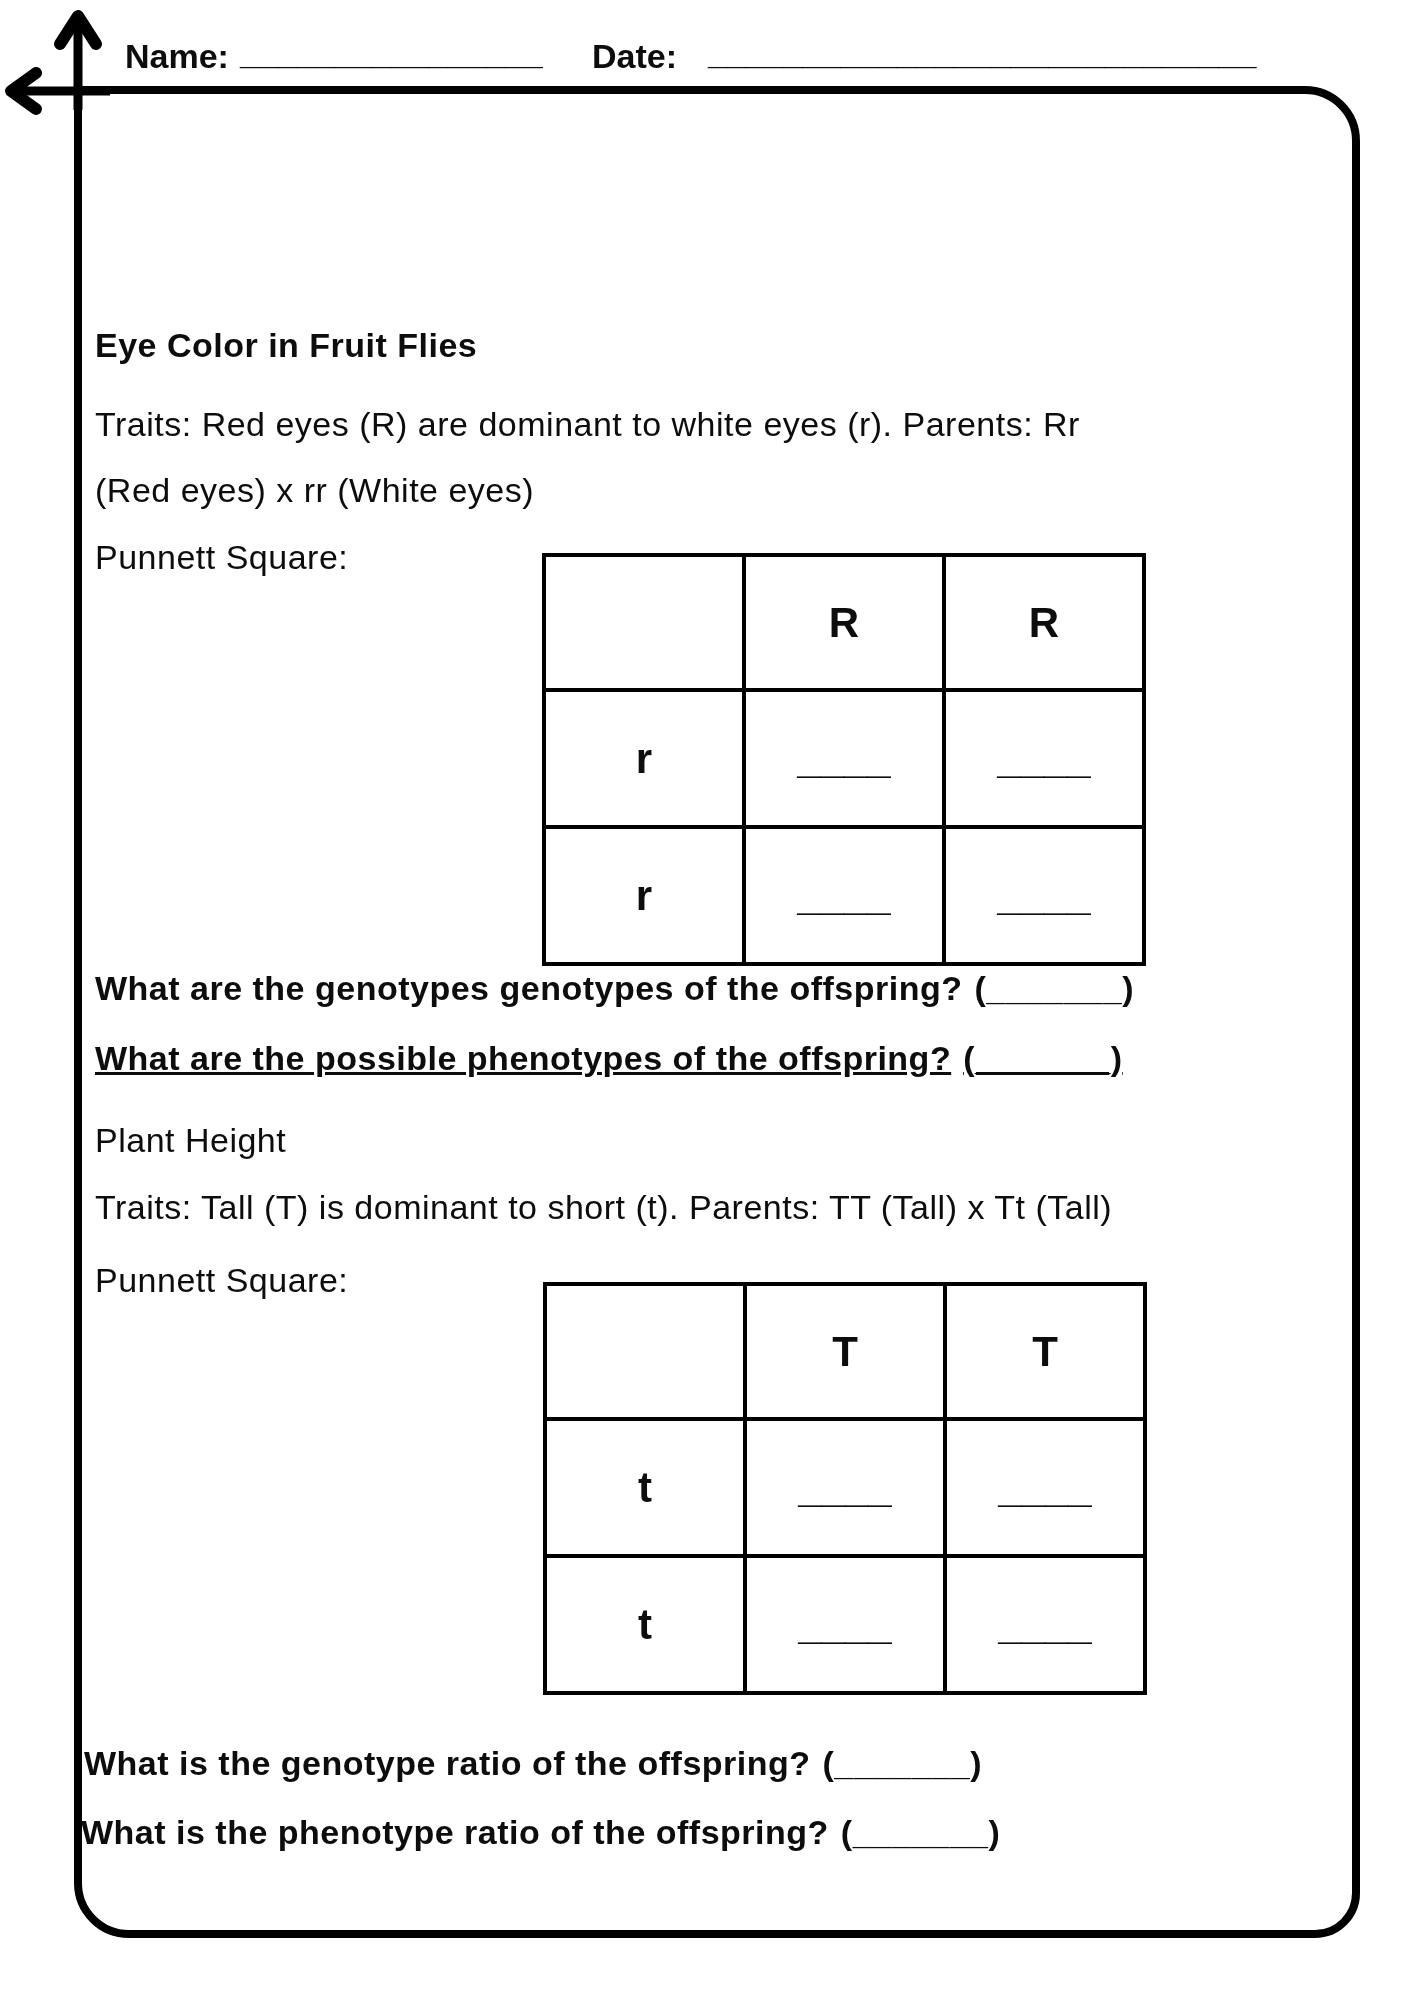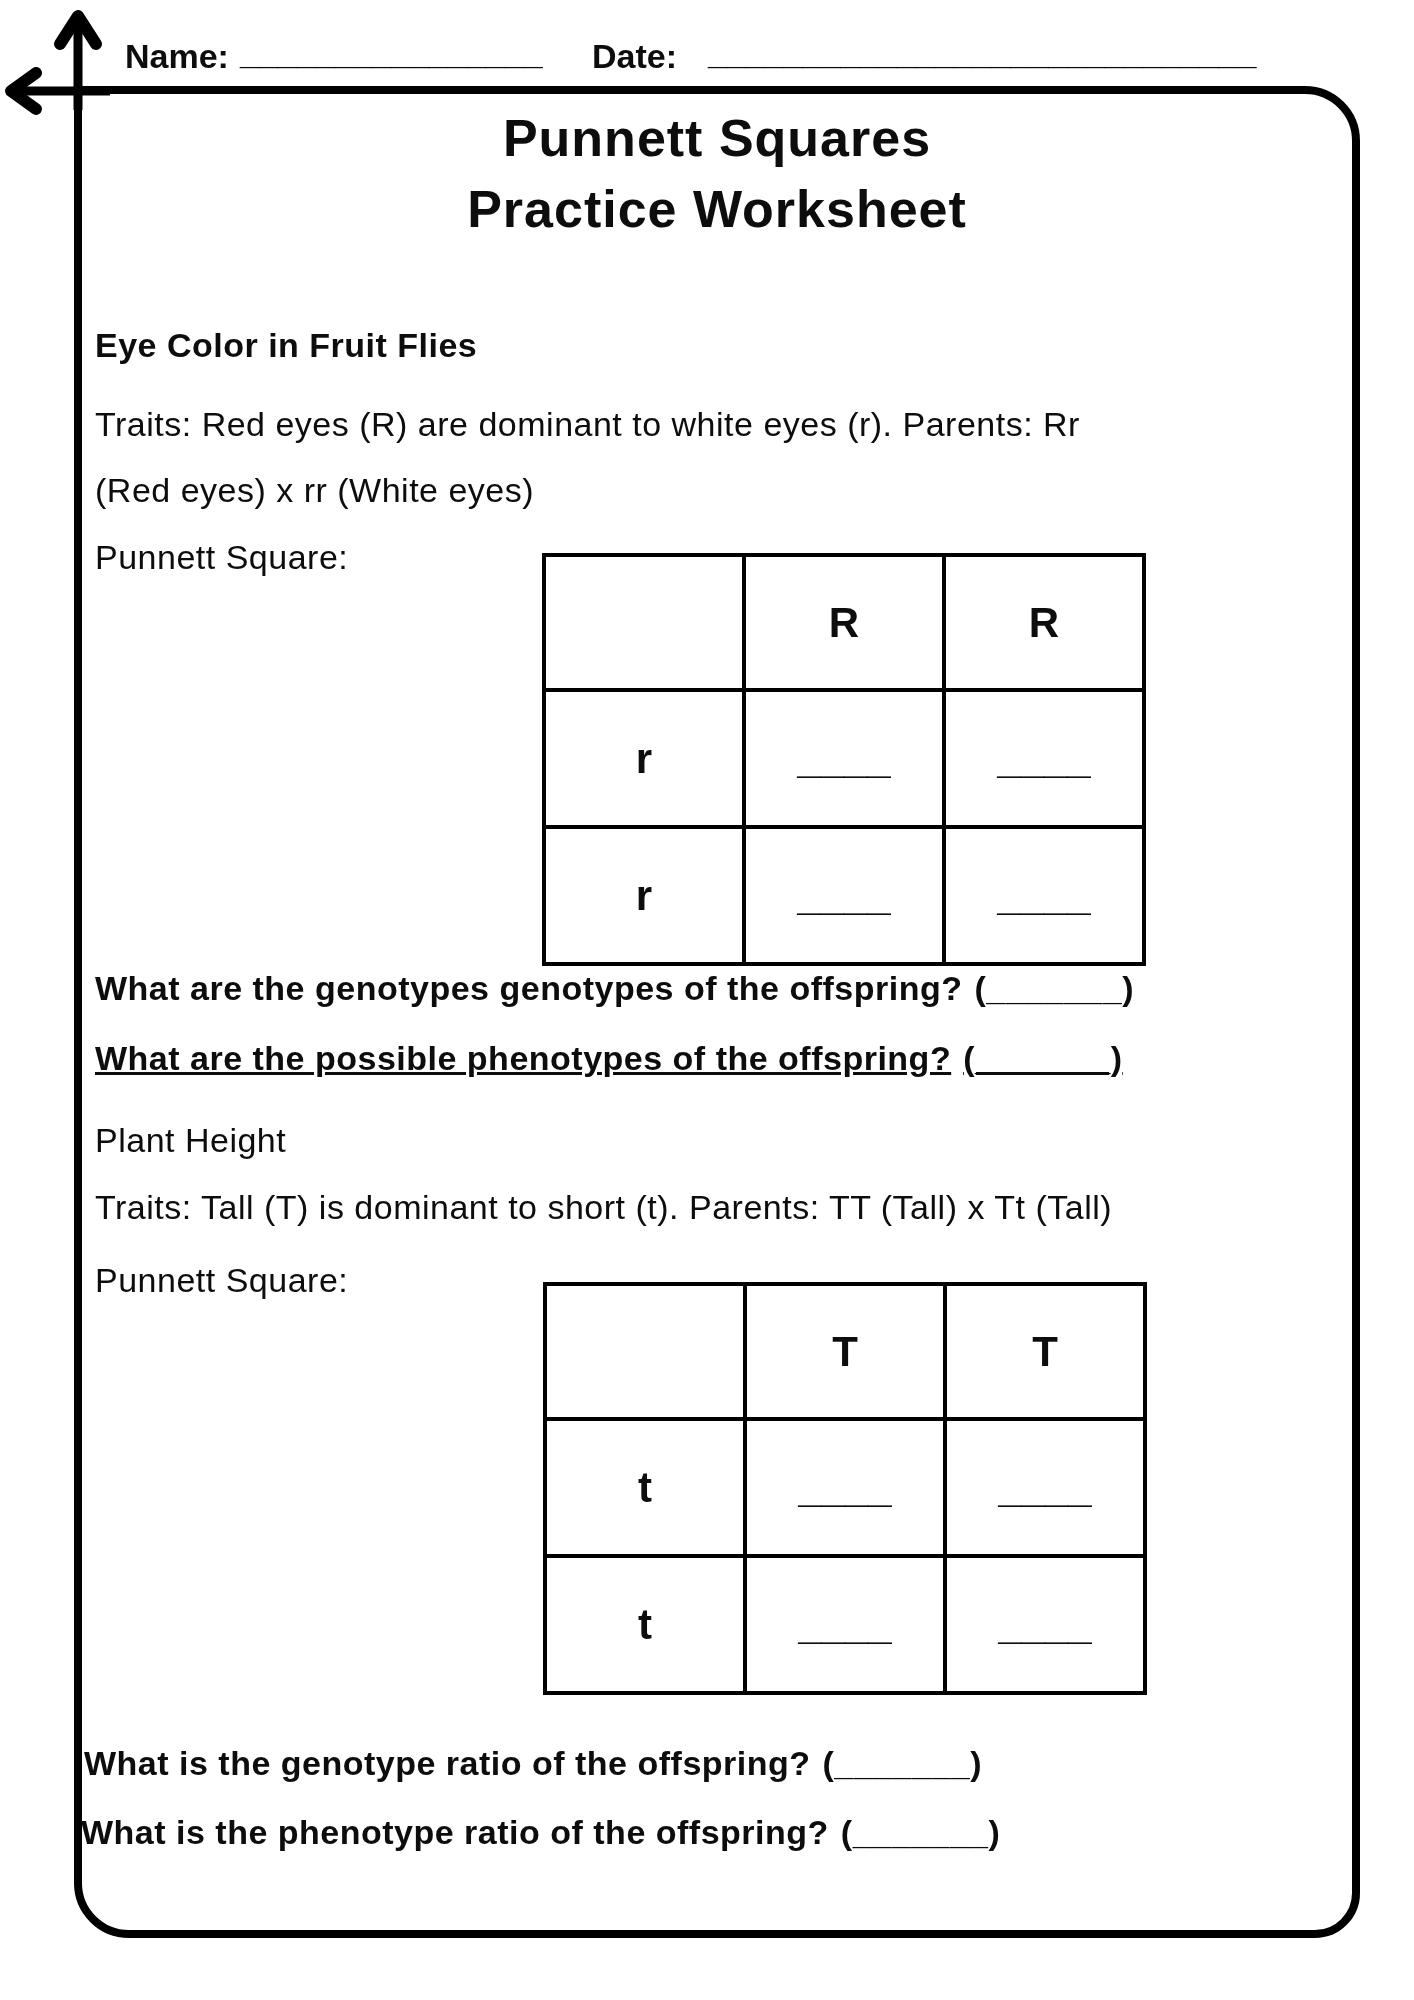--- a/index.html
+++ b/index.html
@@ -60,24 +60,20 @@
     <polyline points="36,73 11,91 36,109" fill="none" stroke="#000" stroke-width="12" stroke-linecap="round" stroke-linejoin="round"></polyline>
   </svg>
 
   <div class="abs hdr name-label">Name:</div>
   <div class="abs hdr name-blank">________________</div>
   <div class="abs hdr date-label">Date:</div>
   <div class="abs hdr date-blank">_____________________________</div>
 
   <div class="box"></div>
 
-  <div class="abs title">
-    <div>Punnett Squares</div>
-    <div>Practice Worksheet</div>
-  </div>
 
   <div class="abs bold-line s1-heading">Eye Color in Fruit Flies</div>
   <div class="abs body-line s1-line2">(Red eyes) x rr (White eyes)</div>
   <div class="abs body-line s1-line1">Traits: Red eyes (R) are dominant to white eyes (r). Parents: Rr</div>
   <div class="abs body-line s1-punnett">Punnett Square:</div>
 
   <table class="punnett t1">
     <tbody>
         <tr class="hrow">
       <td></td>

